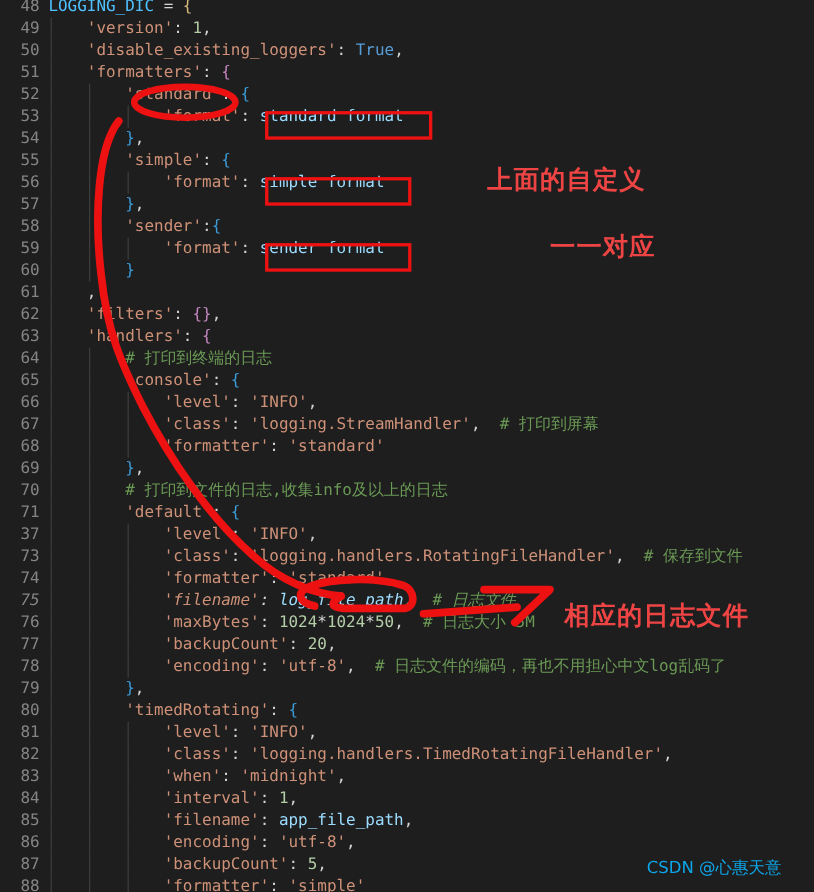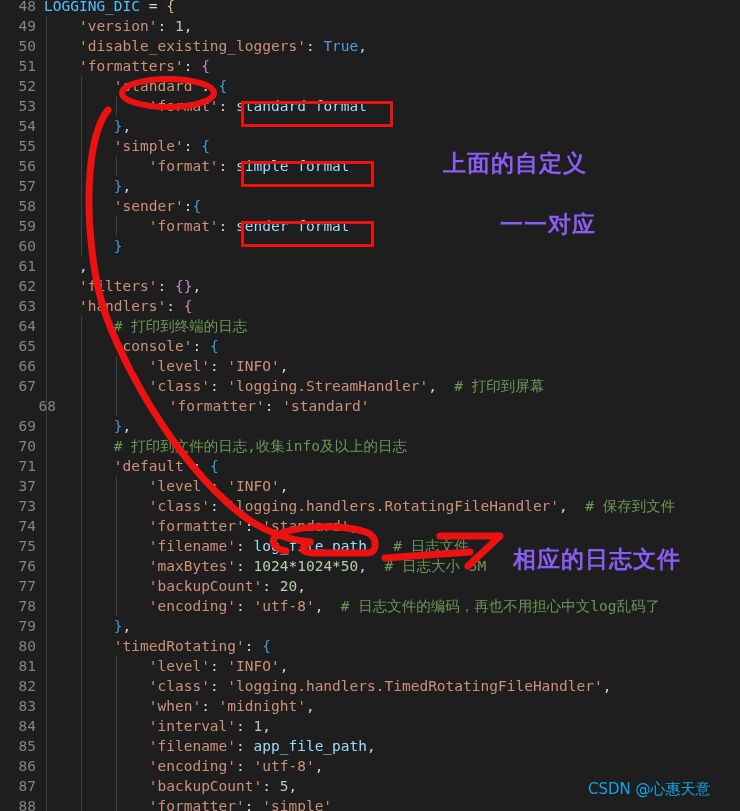--- a/index.html
+++ b/index.html
@@ -62,21 +62,21 @@
   .overlay{position:absolute;left:0;top:0;width:740px;height:811px;pointer-events:none;}
 
   .redbox{
     position:absolute;
     border:3px solid #ee1111;
     box-sizing:border-box;
   }
 
   .cn-annot{
     position:absolute;
-    color:#8b5cf6;
+    color:#ef4444;
     font-family:"DejaVu Sans","Liberation Sans",sans-serif;
     font-size:23px;
     font-weight:bold;
     white-space:pre;
     letter-spacing:1px;
   }
 
   .watermark{
     position:absolute;
     color:#0ea5e9;
@@ -204,28 +204,28 @@
       <div class="line" style="position: absolute; left: 0px; top: 196px; width: 740px;"><span class="ln">58</span><span class="src"><span class="s">        'sender'</span><span class="p">:</span><span class="br">{</span></span></div>
       <div class="line" style="position: absolute; left: 0px; top: 216px; width: 740px;"><span class="ln">59</span><span class="src"><span class="s">            'format'</span><span class="p">: </span><span class="v">sender format</span></span></div>
       <div class="line" style="position: absolute; left: 0px; top: 236px; width: 740px;"><span class="ln">60</span><span class="src"><span class="br">        }</span></span></div>
       <div class="line" style="position: absolute; left: 0px; top: 256px; width: 740px;"><span class="ln">61</span><span class="src"><span class="p">    ,</span></span></div>
       <div class="line" style="position: absolute; left: 0px; top: 276px; width: 740px;"><span class="ln">62</span><span class="src"><span class="s">    'filters'</span><span class="p">: </span><span class="brm">{}</span><span class="p">,</span></span></div>
       <div class="line" style="position: absolute; left: 0px; top: 296px; width: 740px;"><span class="ln">63</span><span class="src"><span class="s">    'handlers'</span><span class="p">: </span><span class="brm">{</span></span></div>
       <div class="line" style="position: absolute; left: 0px; top: 316px; width: 740px;"><span class="ln">64</span><span class="src"><span class="c">        # 打印到终端的日志</span></span></div>
       <div class="line" style="position: absolute; left: 0px; top: 336px; width: 740px;"><span class="ln">65</span><span class="src"><span class="s">        'console'</span><span class="p">: </span><span class="br">{</span></span></div>
       <div class="line" style="position: absolute; left: 0px; top: 356px; width: 740px;"><span class="ln">66</span><span class="src"><span class="s">            'level'</span><span class="p">: </span><span class="s">'INFO'</span><span class="p">,</span></span></div>
       <div class="line" style="position: absolute; left: 0px; top: 376px; width: 740px;"><span class="ln">67</span><span class="src"><span class="s">            'class'</span><span class="p">: </span><span class="s">'logging.StreamHandler'</span><span class="p">,  </span><span class="c"># 打印到屏幕</span></span></div>
-      <div class="line" style="position: absolute; left: 0px; top: 396px; width: 636px; margin-left: 20px;"><span class="ln">68</span><span class="src"><span class="s">            'formatter'</span><span class="p">: </span><span class="s">'standard'</span></span></div>
+      <div class="line" style="position: absolute; left: 0px; top: 396px; width: 636px;"><span class="ln">68</span><span class="src"><span class="s">            'formatter'</span><span class="p">: </span><span class="s">'standard'</span></span></div>
       <div class="line" style="position: absolute; left: 0px; top: 416px; width: 740px;"><span class="ln">69</span><span class="src"><span class="br">        }</span><span class="p">,</span></span></div>
       <div class="line" style="position: absolute; left: 0px; top: 436px; width: 740px;"><span class="ln">70</span><span class="src"><span class="c">        # 打印到文件的日志,收集info及以上的日志</span></span></div>
       <div class="line" style="position: absolute; left: 0px; top: 456px; width: 740px;"><span class="ln">71</span><span class="src"><span class="s">        'default'</span><span class="p">: </span><span class="br">{</span></span></div>
       <div class="line" style="position: absolute; left: 0px; top: 476px; width: 740px;"><span class="ln">37</span><span class="src"><span class="s">            'level'</span><span class="p">: </span><span class="s">'INFO'</span><span class="p">,</span></span></div>
       <div class="line" style="position: absolute; left: 0px; top: 496px; width: 740px;"><span class="ln">73</span><span class="src"><span class="s">            'class'</span><span class="p">: </span><span class="s">'logging.handlers.RotatingFileHandler'</span><span class="p">,  </span><span class="c"># 保存到文件</span></span></div>
       <div class="line" style="position: absolute; left: 0px; top: 516px; width: 740px;"><span class="ln">74</span><span class="src"><span class="s">            'formatter'</span><span class="p">: </span><span class="s">'standard'</span><span class="p">,</span></span></div>
-      <div class="line" style="position: absolute; left: 0px; top: 536px; width: 740px;"><span class="ln">75</span><span class="src"><span class="s">            'filename'</span><span class="p">: </span><span class="v">log_file_path</span><span class="p">,  </span><span class="c"># 日志文件</span></span></div>
+      <div class="line" style="position: absolute; left: 0px; top: 536px; width: 740px; font-style: italic;"><span class="ln">75</span><span class="src"><span class="s">            'filename'</span><span class="p">: </span><span class="v">log_file_path</span><span class="p">,  </span><span class="c"># 日志文件</span></span></div>
       <div class="line" style="position: absolute; left: 0px; top: 556px; width: 740px;"><span class="ln">76</span><span class="src"><span class="s">            'maxBytes'</span><span class="p">: </span><span class="n">1024</span><span class="p">*</span><span class="n">1024</span><span class="p">*</span><span class="n">50</span><span class="p">,  </span><span class="c"># 日志大小 5M</span></span></div>
       <div class="line" style="position: absolute; left: 0px; top: 576px; width: 740px;"><span class="ln">77</span><span class="src"><span class="s">            'backupCount'</span><span class="p">: </span><span class="n">20</span><span class="p">,</span></span></div>
       <div class="line" style="position: absolute; left: 0px; top: 596px; width: 740px;"><span class="ln">78</span><span class="src"><span class="s">            'encoding'</span><span class="p">: </span><span class="s">'utf-8'</span><span class="p">,  </span><span class="c"># 日志文件的编码，再也不用担心中文log乱码了</span></span></div>
       <div class="line" style="position: absolute; left: 0px; top: 616px; width: 740px;"><span class="ln">79</span><span class="src"><span class="br">        }</span><span class="p">,</span></span></div>
       <div class="line" style="position: absolute; left: 0px; top: 636px; width: 608px;"><span class="ln">80</span><span class="src"><span class="s">        'timedRotating'</span><span class="p">: </span><span class="br">{</span></span></div>
       <div class="line" style="position: absolute; left: 0px; top: 656px; width: 740px;"><span class="ln">81</span><span class="src"><span class="s">            'level'</span><span class="p">: </span><span class="s">'INFO'</span><span class="p">,</span></span></div>
       <div class="line" style="position: absolute; left: 0px; top: 676px; width: 740px;"><span class="ln">82</span><span class="src"><span class="s">            'class'</span><span class="p">: </span><span class="s">'logging.handlers.TimedRotatingFileHandler'</span><span class="p">,</span></span></div>
       <div class="line" style="position: absolute; left: 0px; top: 696px; width: 740px;"><span class="ln">83</span><span class="src"><span class="s">            'when'</span><span class="p">: </span><span class="s">'midnight'</span><span class="p">,</span></span></div>
       <div class="line" style="position: absolute; left: 0px; top: 716px; width: 740px;"><span class="ln">84</span><span class="src"><span class="s">            'interval'</span><span class="p">: </span><span class="n">1</span><span class="p">,</span></span></div>
       <div class="line" style="position: absolute; left: 0px; top: 736px; width: 740px;"><span class="ln">85</span><span class="src"><span class="s">            'filename'</span><span class="p">: </span><span class="v">app_file_path</span><span class="p">,</span></span></div>

